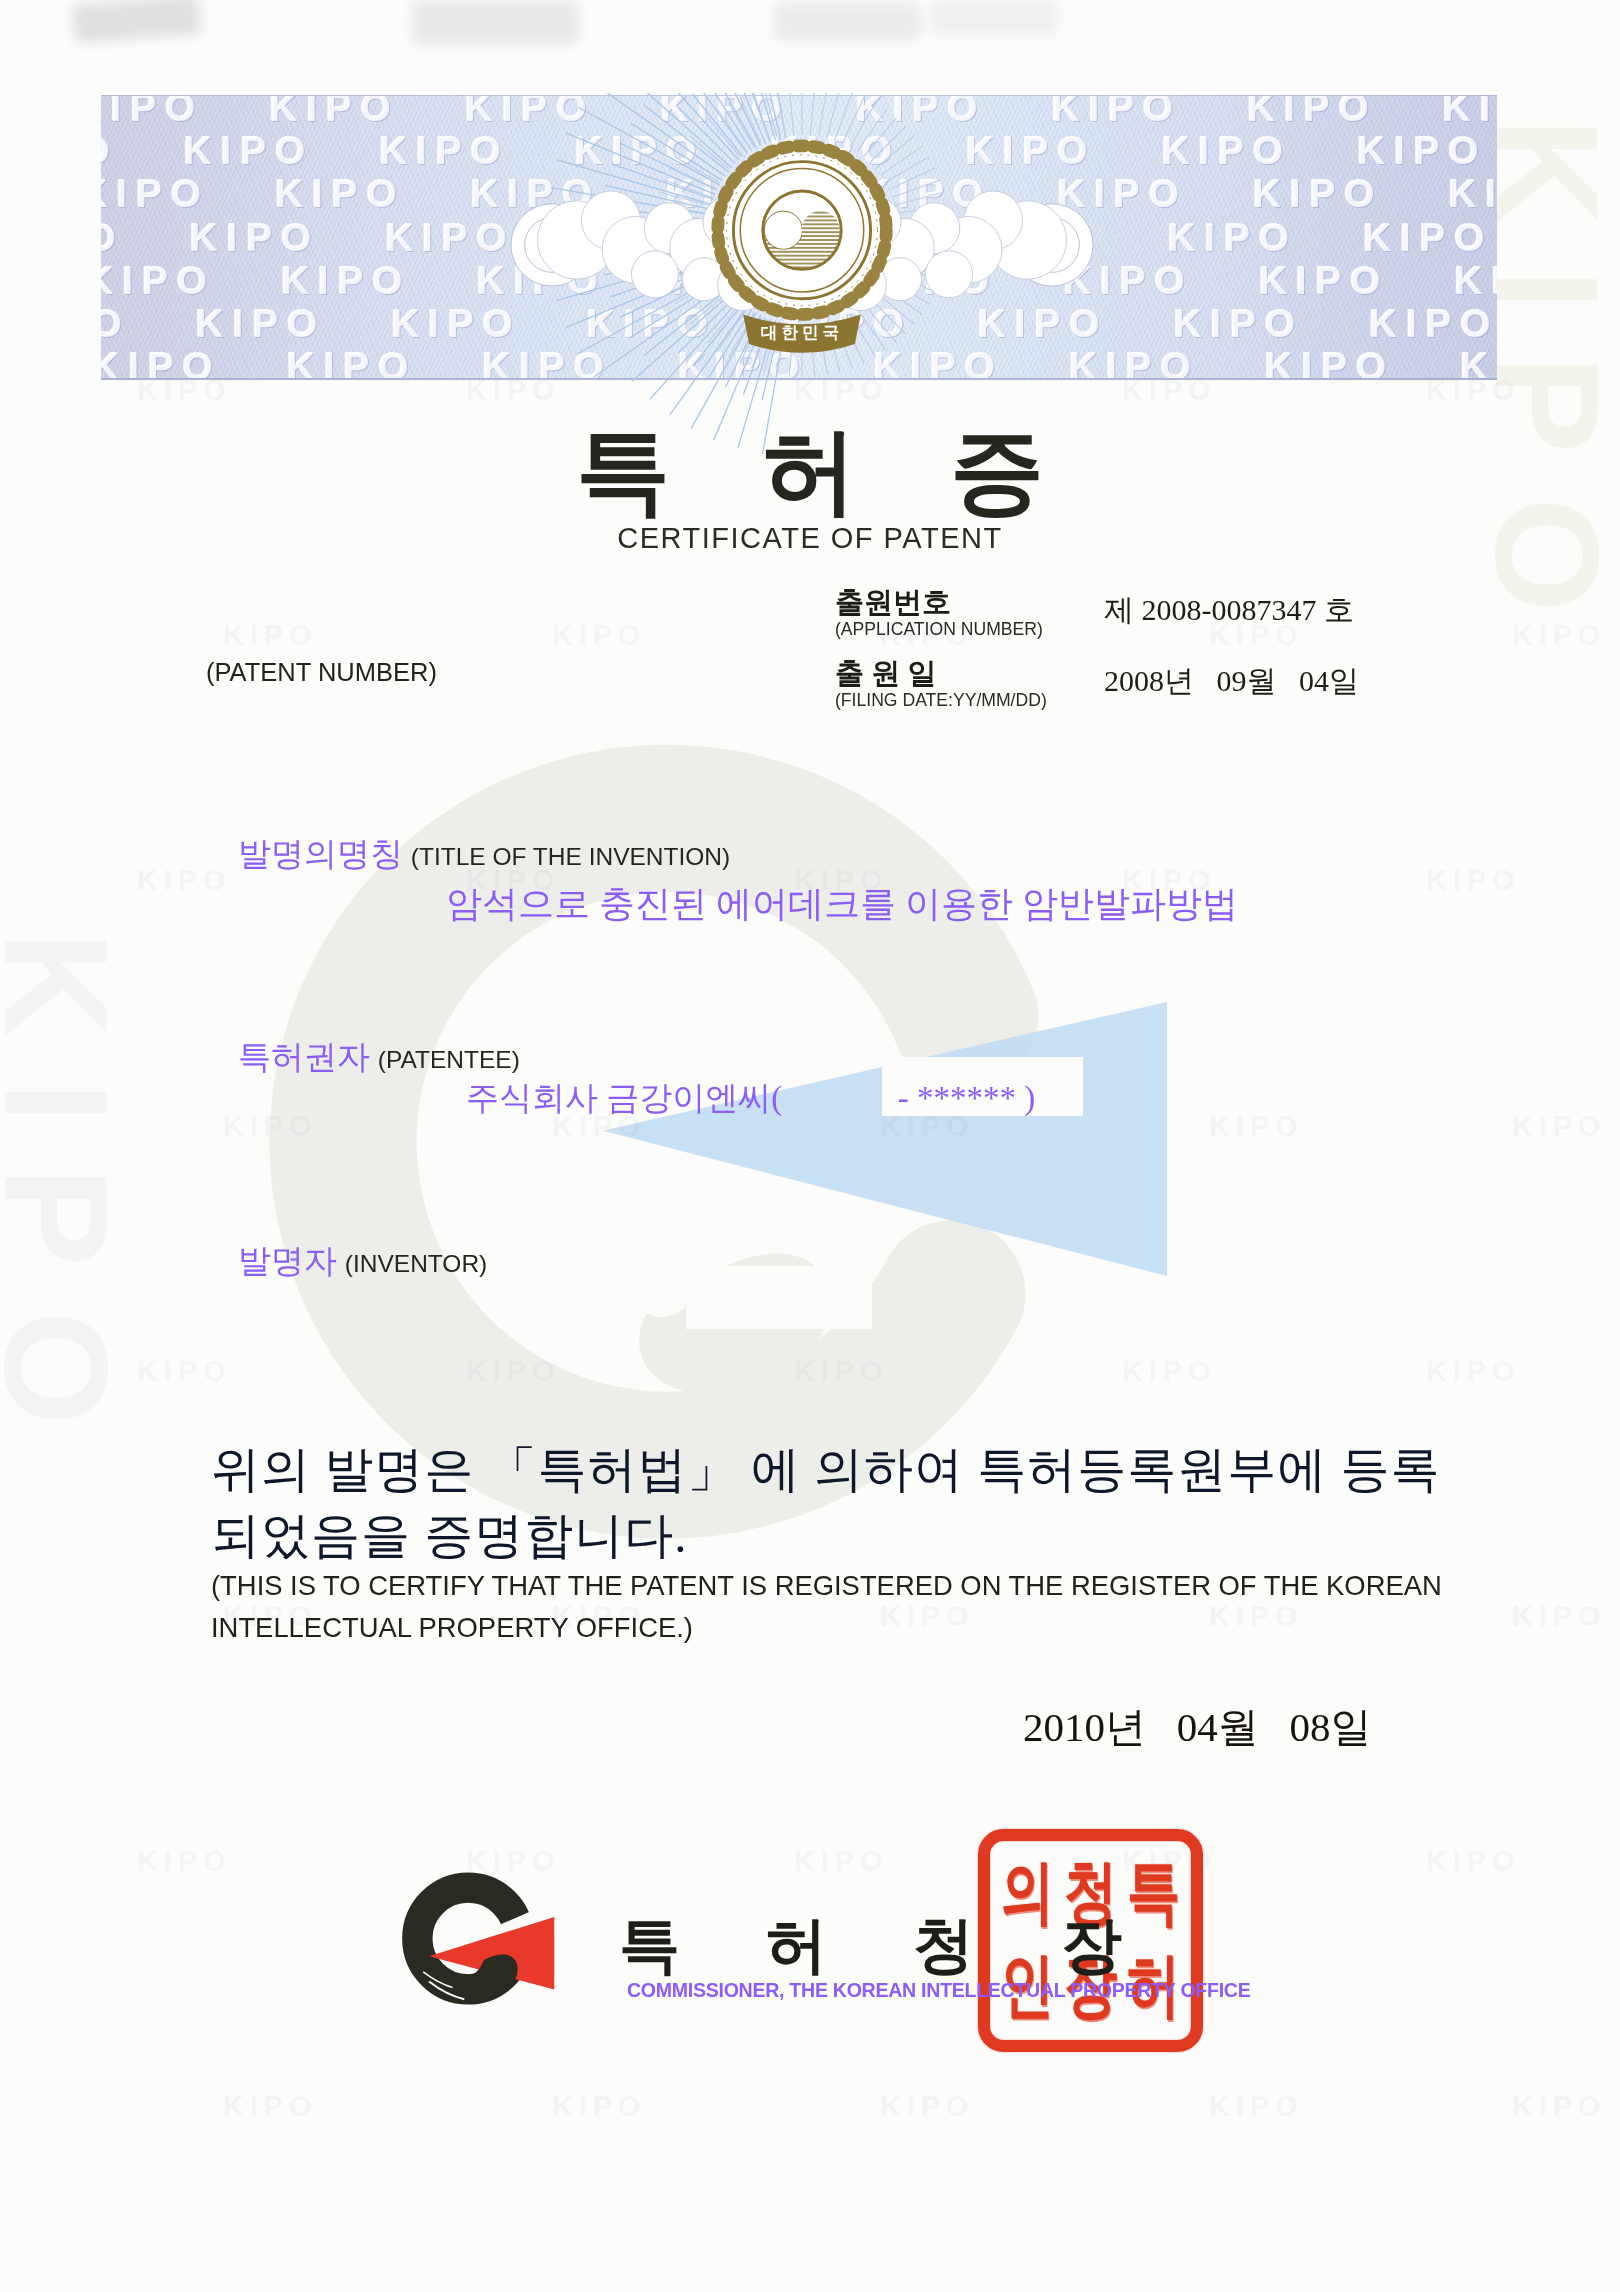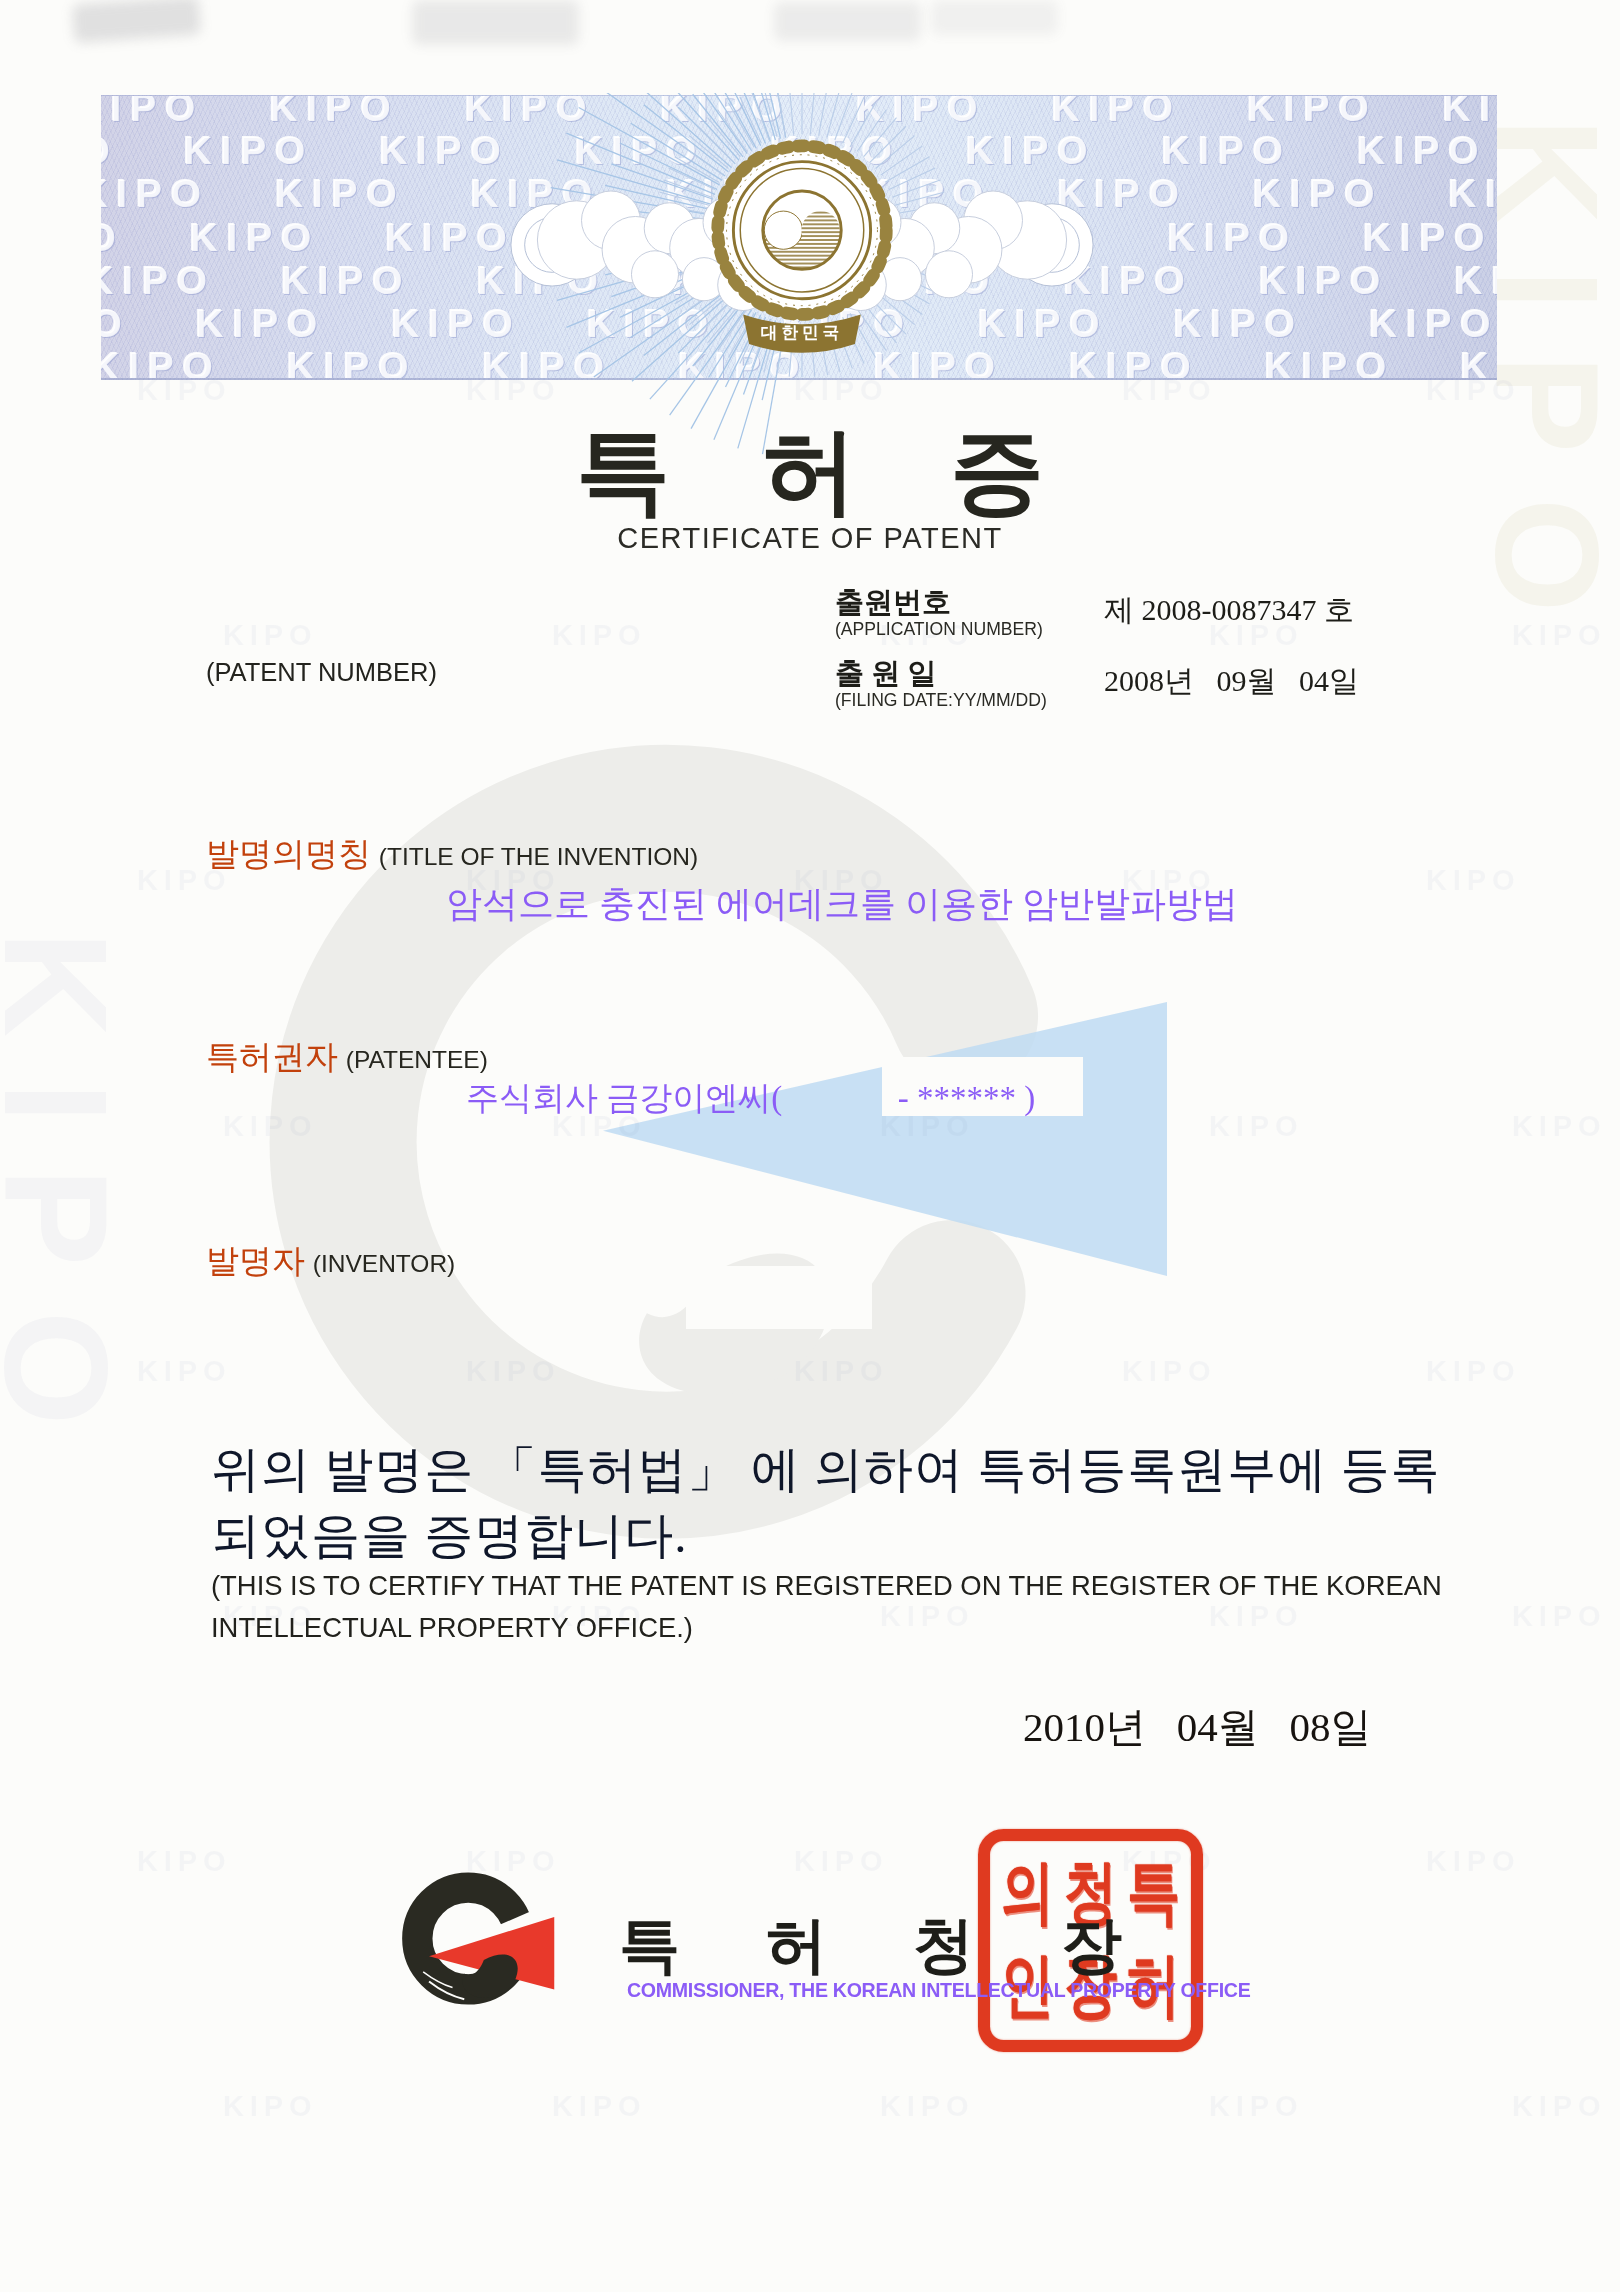--- a/index.html
+++ b/index.html
@@ -42,21 +42,21 @@
   #patentLine{left:223px;top:584px;font:400 49px "Liberation Serif","DejaVu Serif",serif;color:#1d1d18;}
   #patentLine .g1{margin-left:45px;}
   #patentLine .g2{margin-left:74px;}
   #patentLabelEn{left:206px;top:658px;font:400 25.5px "Liberation Sans","DejaVu Sans",sans-serif;color:#23231e;}
   .info-row{position:absolute;left:835px;z-index:6;}
   .info-row .lk{font:700 29px "Liberation Serif","DejaVu Serif",serif;color:#1d1d18;line-height:29px;}
   .info-row .le{font:400 17.6px "Liberation Sans","DejaVu Sans",sans-serif;color:#2a2a24;margin-top:2px;}
   .info-row .lv{position:absolute;left:269px;top:2px;font:400 30px "Liberation Serif","DejaVu Serif",serif;
     color:#1d1d18;white-space:pre;}
   .sec-label{position:absolute;left:206px;z-index:6;display:flex;align-items:baseline;gap:7.8px;}
-  .sec-label .k{font:400 33px "Liberation Serif","DejaVu Serif",serif;color:#c2410c;}
+  .sec-label .k{font:400 33px "Liberation Serif","DejaVu Serif",serif;color:#8b5cf6;margin-left:32px;}
   .sec-label .e{font:400 24.5px "Liberation Sans","DejaVu Sans",sans-serif;color:#26261f;}
   .body-line{position:absolute;font:400 33px "Liberation Serif","DejaVu Serif",serif;color:#8b5cf6;white-space:pre;z-index:6;}
   #inventionTitle{left:446px;top:880px;font-size:36px;}
   #stmtKr{left:211px;top:1437px;font:400 49px "Liberation Serif","DejaVu Serif",serif;
     line-height:66px;letter-spacing:1px;color:#0f172a;z-index:6;position:absolute;}
   #stmtEn{left:211px;top:1565px;font:400 27.4px "Liberation Sans","DejaVu Sans",sans-serif;
     line-height:42px;color:#21211c;z-index:6;position:absolute;}
   #dateLine{left:1023px;top:1700px;font:400 41px "Liberation Serif","DejaVu Serif",serif;color:#17130f;white-space:pre;}
   
   #kipoLogo{position:absolute;left:386px;top:1866px;z-index:6;}

